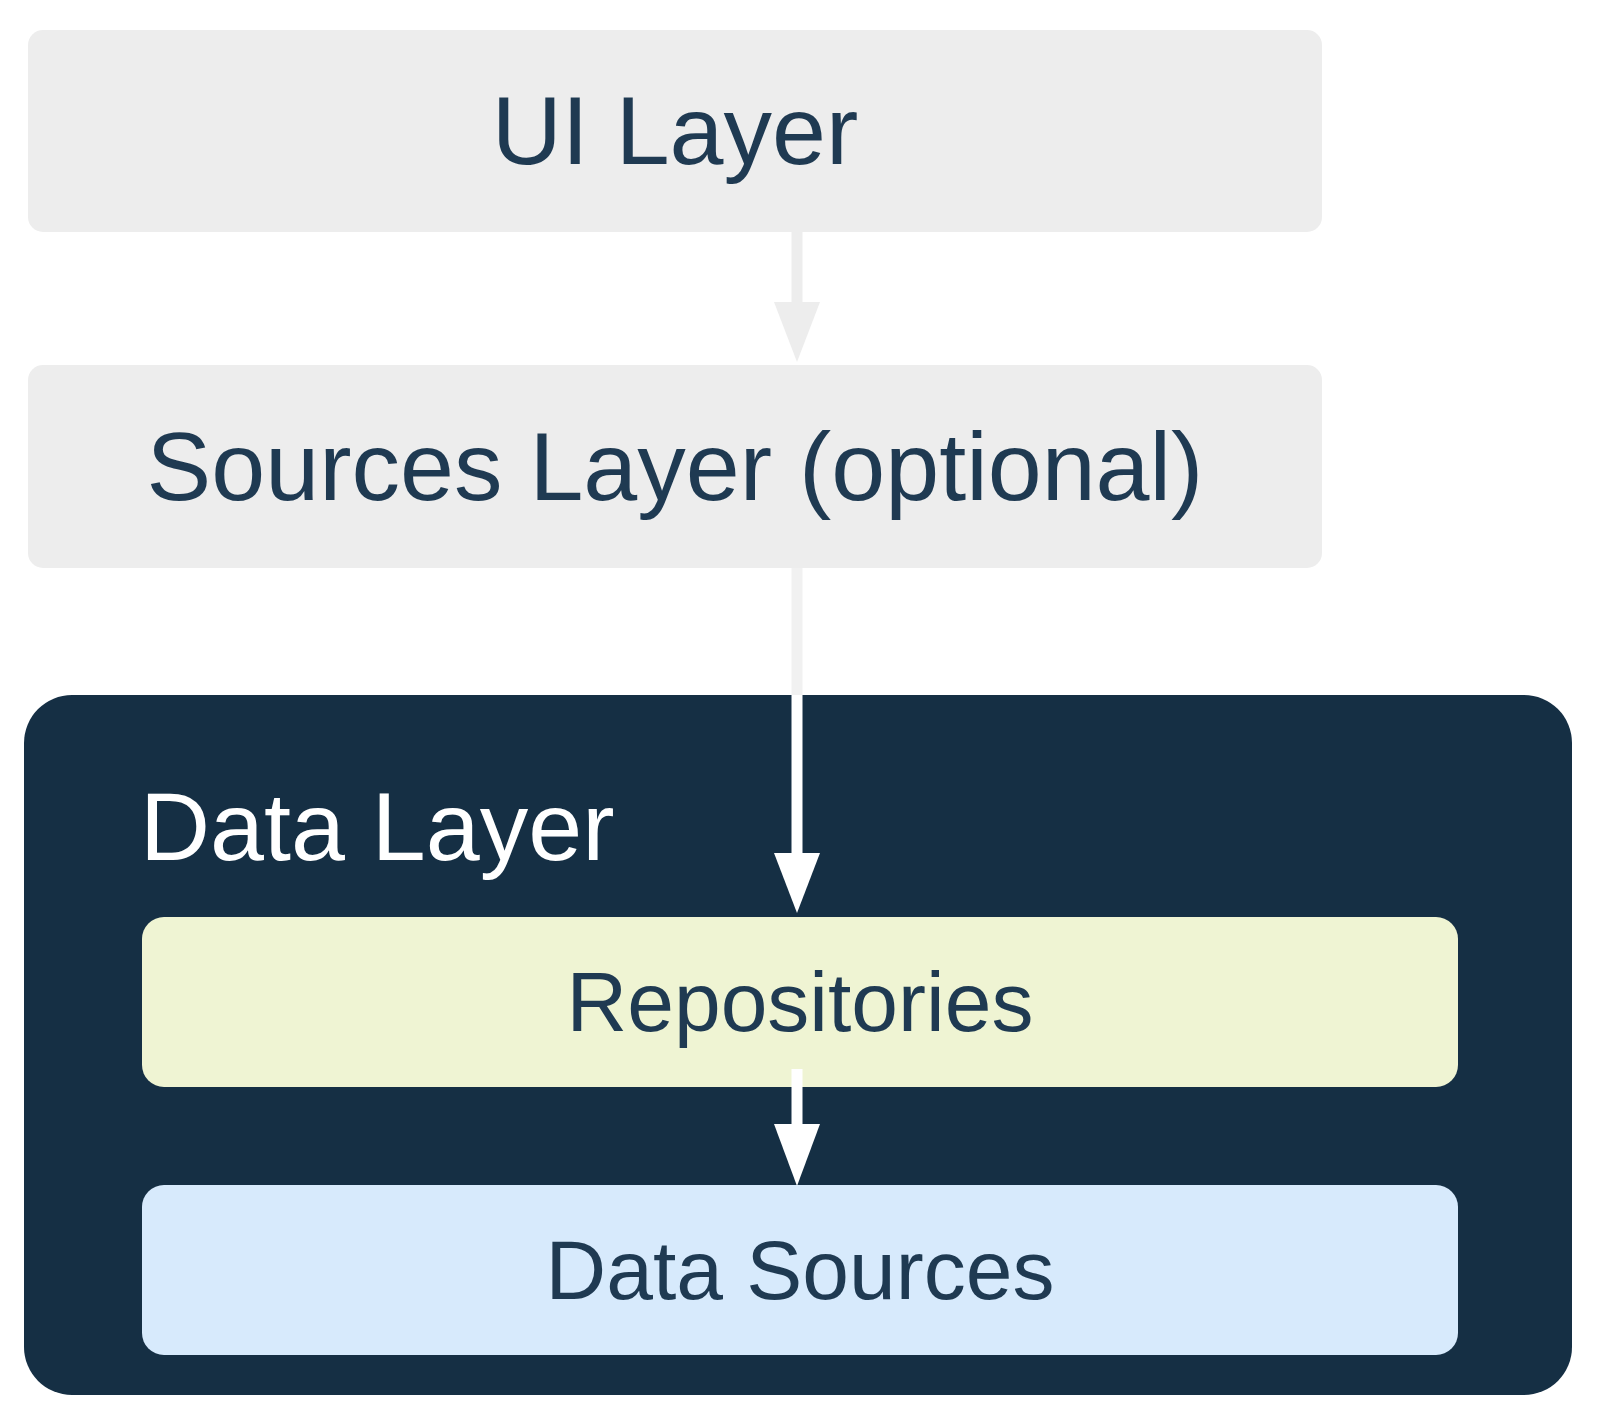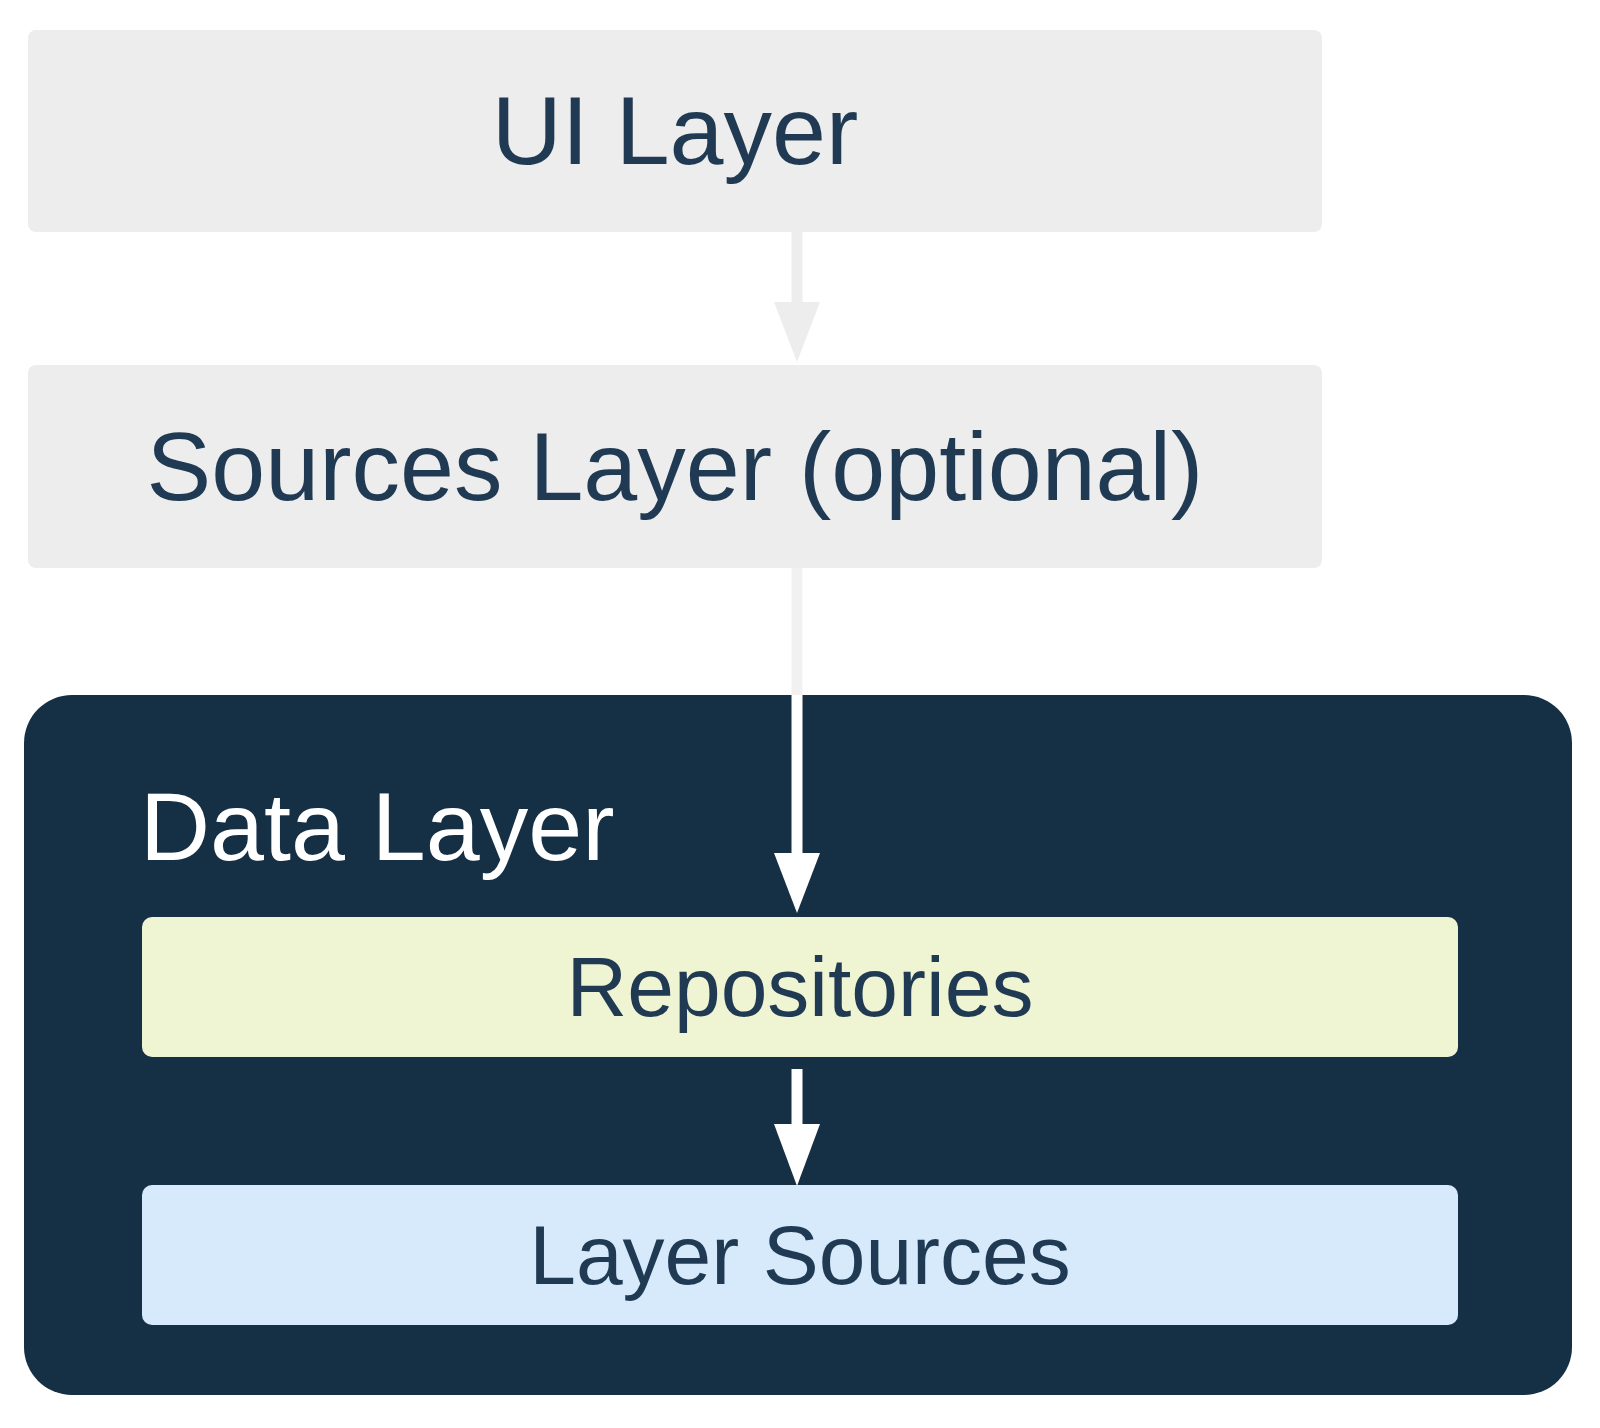--- a/index.html
+++ b/index.html
@@ -31,21 +31,21 @@
     position: absolute;
     display: flex;
     align-items: center;
     justify-content: center;
     text-align: center;
   }
   .gray-layer {
     left: 28px;
     width: 1294px;
     background: var(--layer-gray);
-    border-radius: 8px;
+    border-radius: 15px;
     color: var(--text-navy);
     font-size: 97px;
     font-weight: 400;
     letter-spacing: 0px;
   }
   .box-ui     { top: 30px;  height: 202px; }
   .box-domain { top: 365px; height: 203px; }
   .data-layer-box {
     position: absolute;
     left: 24px;
@@ -62,22 +62,22 @@
     height: 135px;
     display: flex;
     align-items: flex-end;
     color: var(--text-white);
     font-size: 97px;
     font-weight: 400;
   }
   .inner-box {
     left: 142px;
     width: 1316px;
-    height: 140px;
-    border-radius: 10px;
+    height: 170px;
+    border-radius: 22px;
     color: var(--text-navy);
     font-size: 84px;
     font-weight: 400;
     text-align: right;
   }
   .box-repositories { top: 917px;  background: var(--repositories-fill); }
   .box-data-sources { top: 1185px; background: var(--data-sources-fill); }
   .arrows-overlay {
     position: absolute;
     left: 0; top: 0;
@@ -106,21 +106,21 @@
 
   <div class="data-layer-label">
     <span>Data Layer</span>
   </div>
 
   <div class="box inner-box box-repositories">
     <span>Repositories</span>
   </div>
 
   <div class="box inner-box box-data-sources">
-    <span>Layer Sources</span>
+    <span>Data Sources</span>
   </div>
 
   <svg class="arrows-overlay" viewBox="0 0 1600 1428" xmlns="http://www.w3.org/2000/svg">
 
     <g>
       <rect class="fill-arrow-gray" x="791.5" y="232" width="11" height="74"></rect>
       <polygon class="fill-arrow-gray" points="774,302 820,302 797,362"></polygon>
     </g>
 
     <g>

